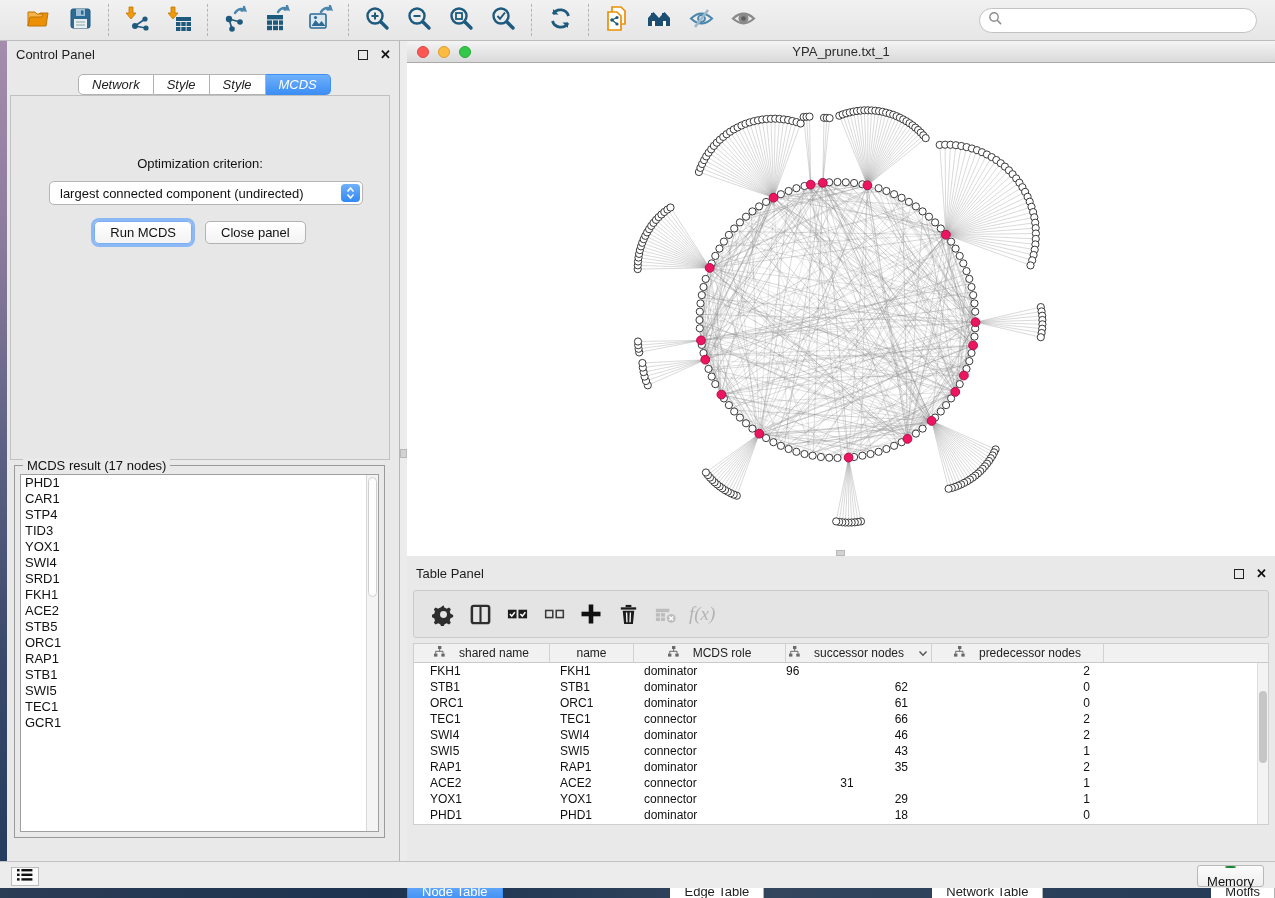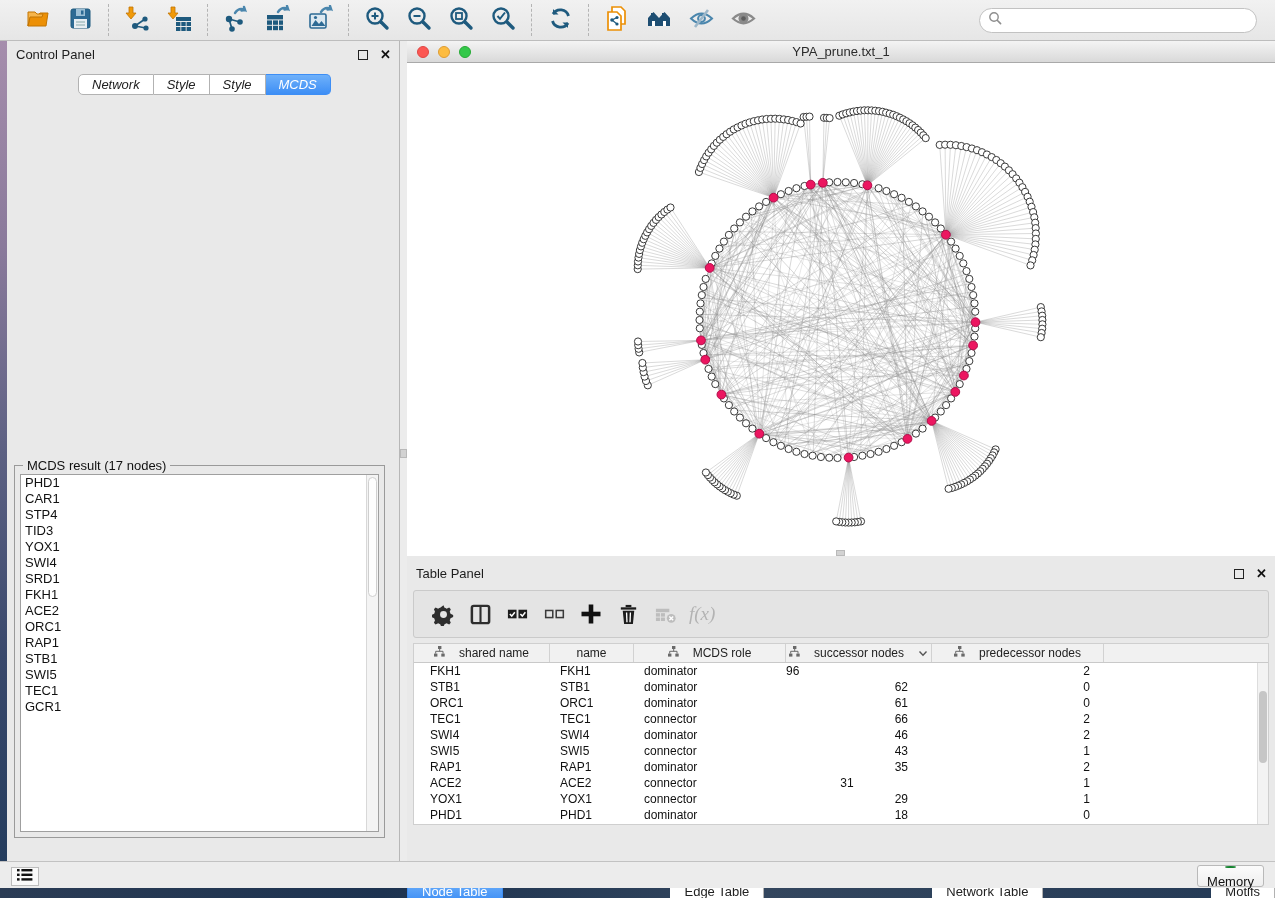--- a/index.html
+++ b/index.html
@@ -320,35 +320,52 @@
         <span class="float-ico"></span>
         <span class="close-ico">✕</span>
       </span>
     </div>
     <div class="cp-tabs" id="cp-tabs">
         <div class="cp-tab">Network</div>
         <div class="cp-tab">Style</div>
         <div class="cp-tab">Style</div>
         <div class="cp-tab active">MCDS</div>
       </div>
+    <div class="cp-content">
+      <div class="opt-label">Optimization criterion:</div>
+      <div class="criterion-select">
+        <span>largest connected component (undirected)</span>
+        <span class="sel-stepper">
+          <svg viewBox="0 0 9 14">
+              <path d="M1.5 5.5 L4.5 2 L7.5 5.5" fill="none" stroke="#fff" stroke-width="1.6"></path>
+              <path d="M1.5 8.5 L4.5 12 L7.5 8.5" fill="none" stroke="#fff" stroke-width="1.6"></path>
+            </svg>
+        </span>
+      </div>
+      <div class="btn-row">
+        <button class="mac-btn focused">Run MCDS</button>
+        <button class="mac-btn">Close panel</button>
+      </div>
+    </div>
     <div class="mcds-fieldset">
       <span class="mcds-legend">MCDS result (17 nodes)</span>
       <div class="mcds-list" id="mcds-list">
         <div class="mcds-scroll">
             <div class="mcds-thumb"></div>
           </div>
       <div class="mcds-item">PHD1</div>
           <div class="mcds-item">CAR1</div>
           <div class="mcds-item">STP4</div>
           <div class="mcds-item">TID3</div>
           <div class="mcds-item">YOX1</div>
           <div class="mcds-item">SWI4</div>
           <div class="mcds-item">SRD1</div>
           <div class="mcds-item">FKH1</div>
           <div class="mcds-item">ACE2</div>
+          <div class="mcds-item">STB5</div>
           <div class="mcds-item">ORC1</div>
           <div class="mcds-item">RAP1</div>
           <div class="mcds-item">STB1</div>
           <div class="mcds-item">SWI5</div>
           <div class="mcds-item">TEC1</div>
           <div class="mcds-item">GCR1</div>
         </div>
     </div>
   </div>
 

